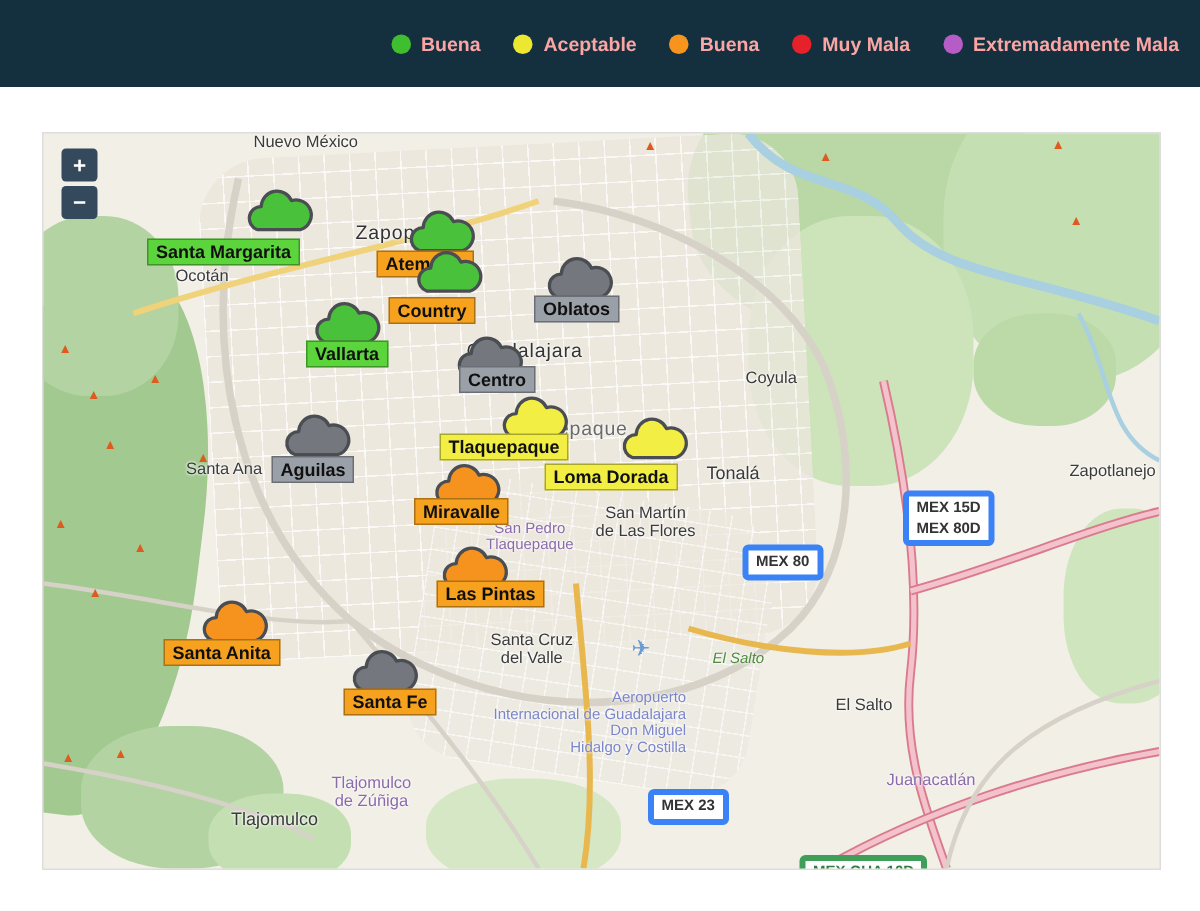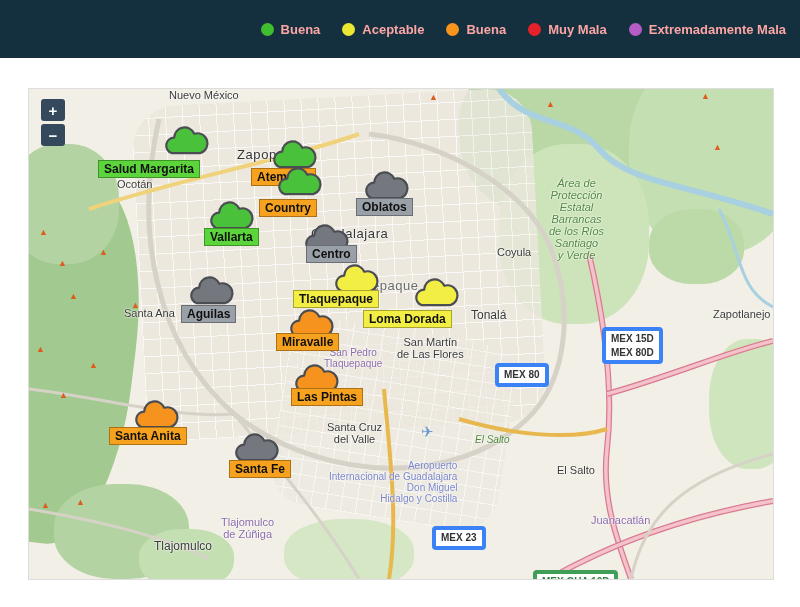--- a/index.html
+++ b/index.html
@@ -149,27 +149,20 @@
   <div class="place" style="left:528px;top:375px;">El Salto</div>
   <div class="place pre blue-label" style="left:300px;top:371px;text-align:right;">Aeropuerto
 Internacional de Guadalajara
 Don Miguel
 Hidalgo y Costilla</div>
   <div class="place pre purple" style="left:192px;top:427px;">Tlajomulco
 de Zúñiga</div>
   <div class="place" style="left:125px;top:450px;font-size:12px;">Tlajomulco</div>
   <div class="place purple" style="left:562px;top:425px;">Juanacatlán</div>
   <div class="place" style="left:684px;top:219px;">Zapotlanejo</div>
-  <div class="place pre green-label" style="left:520px;top:88px;">Área de
-Protección
-Estatal
-Barrancas
-de los Ríos
-Santiago
-y Verde</div>
 
   <div class="badge" style="left:573px;top:238px;">MEX 15D
 MEX 80D</div>
   <div class="badge" style="left:466px;top:274px;">MEX 80</div>
   <div class="badge" style="left:403px;top:437px;">MEX 23</div>
   <div class="badge green" style="left:504px;top:481px;">MEX GUA 10D</div>
 
   <div class="peak" style="left:10px;top:139px;">▲</div>
   <div class="peak" style="left:29px;top:170px;">▲</div>
   <div class="peak" style="left:70px;top:159px;">▲</div>
@@ -183,21 +176,21 @@
   <div class="peak" style="left:400px;top:4px;">▲</div>
   <div class="peak" style="left:517px;top:11px;">▲</div>
   <div class="peak" style="left:672px;top:3px;">▲</div>
   <div class="peak" style="left:684px;top:54px;">▲</div>
   <div class="plane" style="left:392px;top:334px;">✈</div>
 
   <div class="station" style="left:69px;top:70px;">
     <svg class="cloud fill-buena" style="left:63px;top:-38px;" viewBox="0 0 57 40">
         <path d="M12 36 A9 9 0 0 1 15 18.5 A12 12 0 0 1 38 14 A8.5 8.5 0 0 1 45 36 Z"></path>
       </svg>
-    <span class="slabel bg-buena">Salud Margarita</span>
+    <span class="slabel bg-buena">Santa Margarita</span>
   </div>
   <div class="station" style="left:222px;top:78px;">
     <svg class="cloud fill-buena" style="left:18px;top:-32px;" viewBox="0 0 57 40">
         <path d="M12 36 A9 9 0 0 1 15 18.5 A12 12 0 0 1 38 14 A8.5 8.5 0 0 1 45 36 Z"></path>
       </svg>
     <span class="slabel bg-mala">Atemajac</span>
   </div>
   <div class="station" style="left:230px;top:109px;">
     <svg class="cloud fill-buena" style="left:15px;top:-36px;" viewBox="0 0 57 40">
         <path d="M12 36 A9 9 0 0 1 15 18.5 A12 12 0 0 1 38 14 A8.5 8.5 0 0 1 45 36 Z"></path>

